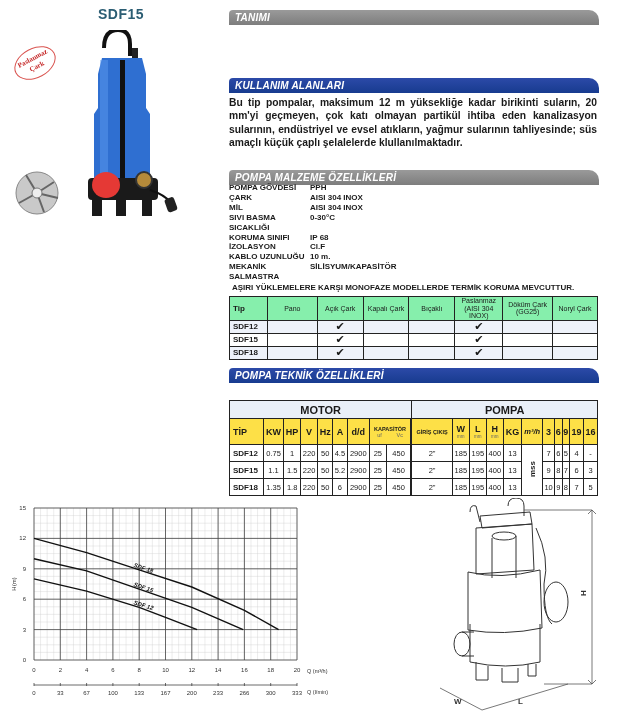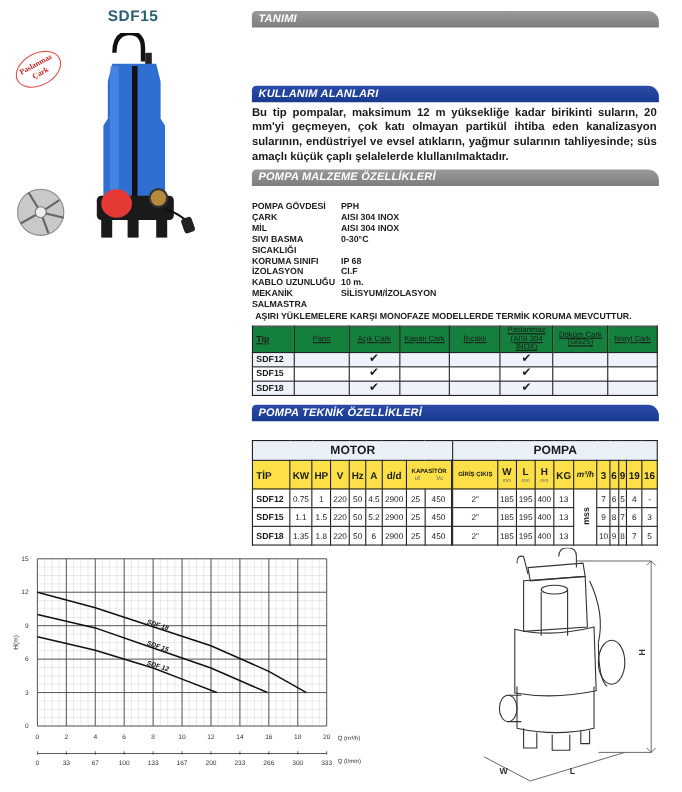--- a/index.html
+++ b/index.html
@@ -21,21 +21,21 @@
   .para { position: absolute; left: 229px; width: 368px; font: bold 10.3px "Liberation Sans", sans-serif; line-height: 13.4px; color: #1a1a1a; text-align: justify; }
 
   .mat-list { position: absolute; left: 229px; top: 183px; font: bold 8px "Liberation Sans", sans-serif; line-height: 9.9px; }
   .mat-row { display: flex; }
   .mat-label { width: 81px; }
   .warn { position: absolute; left: 232px; top: 283px; font: bold 8px "Liberation Sans", sans-serif; }
 
   table { border-collapse: collapse; position: absolute; }
   .type-table { left: 229px; top: 296px; width: 369px; font-size: 7px; }
   .type-table td, .type-table th { border: 1px solid #222; height: 13px; text-align: center; font-weight: normal; }
-  .type-table th { background: #15803d; height: 20px; line-height: 7.5px; text-decoration: underline; }
+  .type-table th { background: #86efac; height: 20px; line-height: 7.5px; }
   .type-table td:first-child, .type-table th:first-child { text-align: left; padding-left: 3px; font-weight: bold; font-size: 8px; }
   .type-table tr:nth-child(odd) td { background: #eef2fa; }
   .check { font-size: 11px; line-height: 11px; }
 
   .tech-table { left: 229px; top: 400px; width: 369px; font-size: 7px; }
   .tech-table td, .tech-table th { border: 1px solid #222; text-align: center; height: 17px; padding: 0; }
   .tech-table .grp th { font: bold 11px "Liberation Sans", sans-serif; height: 18px; background: #eaf0f8; }
   .tech-table .hdr th { font: bold 9px "Liberation Sans", sans-serif; height: 26px; background: #fde047; }
   .tech-table .hdr th.small { font-size: 5.5px; line-height: 6px; }
   .tech-table .sub { display: block; font-size: 4.5px; font-weight: normal; color: #666; }
@@ -82,21 +82,21 @@
   <circle cx="23" cy="23" r="5" fill="#eee" stroke="#777"></circle>
 </svg>
 
 <div class="section-bar bar-gray" style="top:10px;">TANIMI</div>
 <div class="para" style="top:27px;">
 </div>
 
 <div class="section-bar bar-blue" style="top:78px;">KULLANIM ALANLARI</div>
 <div class="para" style="top:96px;">Bu tip pompalar, maksimum 12 m yüksekliğe kadar birikinti suların, 20 mm'yi geçmeyen, çok katı olmayan partikül ihtiba eden kanalizasyon sularının, endüstriyel ve evsel atıkların, yağmur sularının tahliyesinde; süs amaçlı küçük çaplı şelalelerde klullanılmaktadır.</div>
 
-<div class="section-bar bar-gray" style="top:154px;">POMPA MALZEME ÖZELLİKLERİ</div>
+<div class="section-bar bar-gray" style="top:170px;">POMPA MALZEME ÖZELLİKLERİ</div>
 <div class="mat-list" id="mat-list">
     <div class="mat-row">
       <span class="mat-label">POMPA GÖVDESİ</span>
       <span>PPH</span>
     </div>
     <div class="mat-row">
       <span class="mat-label">ÇARK</span>
       <span>AISI 304 INOX</span>
     </div>
     <div class="mat-row">
@@ -114,21 +114,21 @@
     <div class="mat-row">
       <span class="mat-label">İZOLASYON</span>
       <span>Cl.F</span>
     </div>
     <div class="mat-row">
       <span class="mat-label">KABLO UZUNLUĞU</span>
       <span>10 m.</span>
     </div>
     <div class="mat-row">
       <span class="mat-label">MEKANİK SALMASTRA</span>
-      <span>SİLİSYUM/İZOLASYON</span>
+      <span>SİLİSYUM/KAPASİTÖR</span>
     </div>
   </div>
 <div class="warn">AŞIRI YÜKLEMELERE KARŞI MONOFAZE MODELLERDE TERMİK KORUMA MEVCUTTUR.</div>
 
 <table class="type-table">
   <thead>
       <tr id="type-head">
         <th style="width: 38px;">Tip</th>
         <th style="width: 50px;">Pano</th>
         <th style="width: 46px;">Açık Çark</th>

